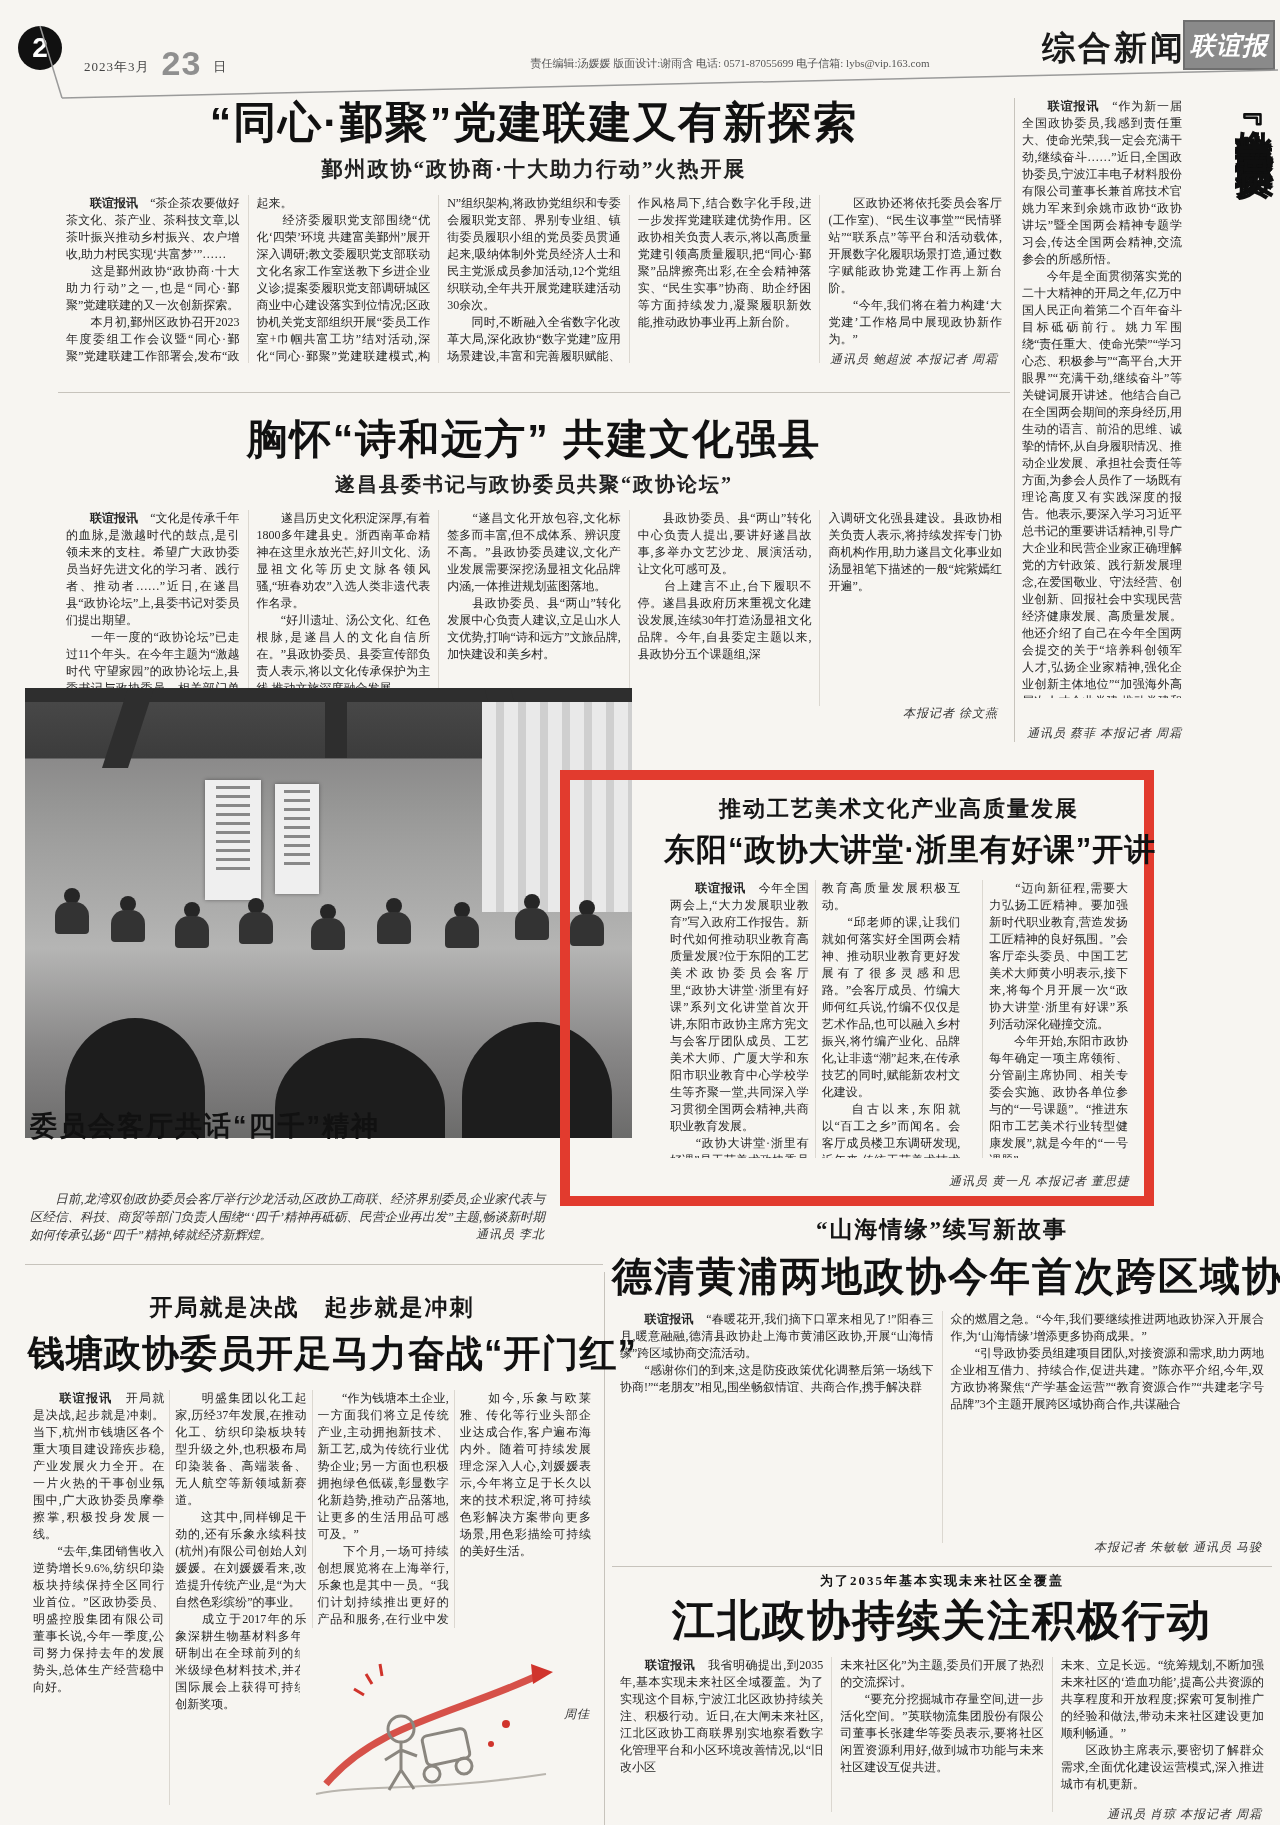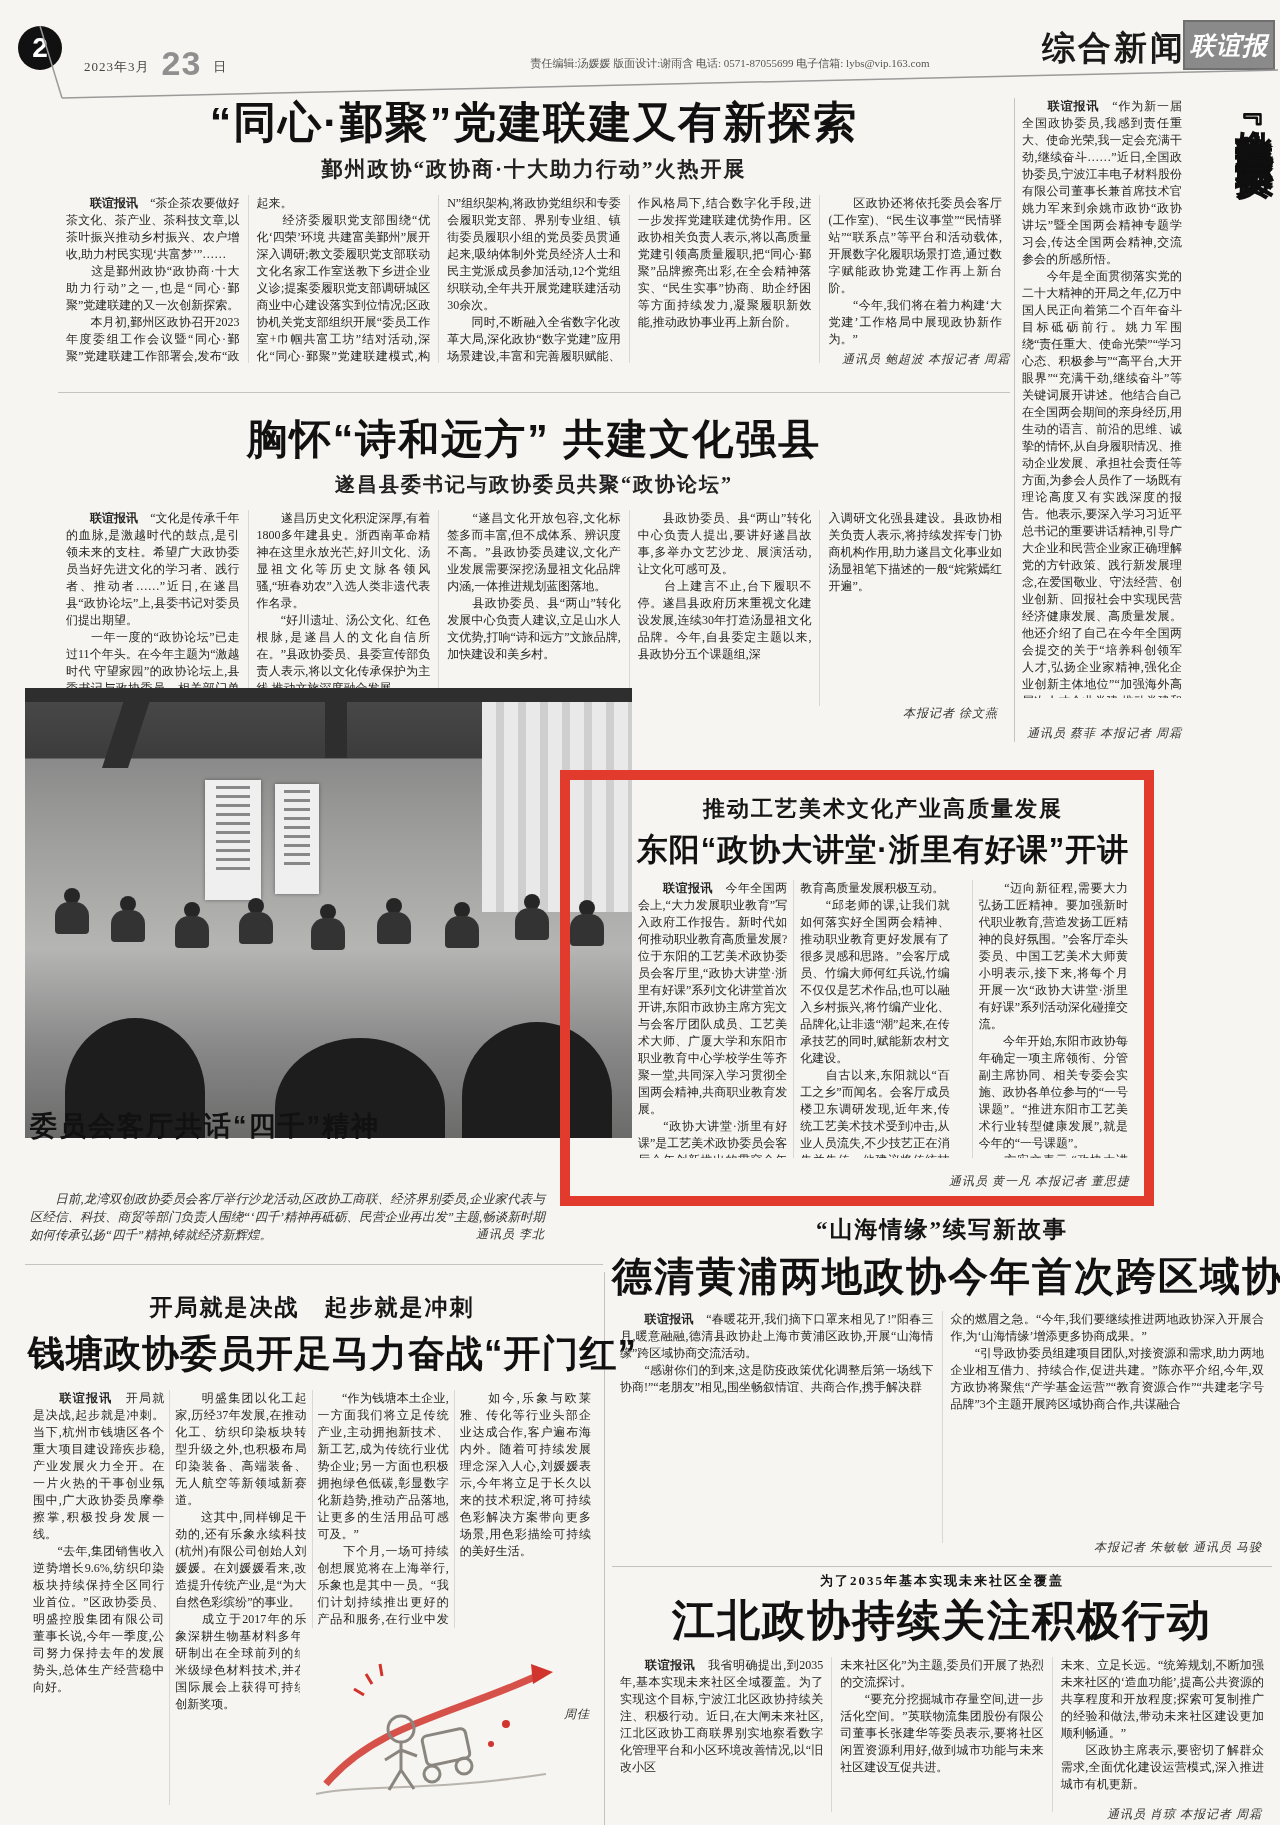--- a/index.html
+++ b/index.html
@@ -114,21 +114,21 @@
 　　这是鄞州政协“政协商·十大助力行动”之一,也是“同心·鄞聚”党建联建的又一次创新探索。
 　　本月初,鄞州区政协召开2023年度委组工作会议暨“同心·鄞聚”党建联建工作部署会,发布“政协商·十大助力行动”。会后,各履职党支部根据计划表、任务书立刻行动</span></div>
     <div class="col">起来。
 　　经济委履职党支部围绕“优化‘四荣’环境 共建富美鄞州”展开深入调研;教文委履职党支部联动文化名家工作室送教下乡进企业义诊;提案委履职党支部调研城区商业中心建设落实到位情况;区政协机关党支部组织开展“委员工作室+巾帼共富工坊”结对活动,深化“同心·鄞聚”党建联建模式,构建以专委会为依托、以中共党员委员为主体的“1+2+6+</div>
     <div class="col">N”组织架构,将政协党组织和专委会履职党支部、界别专业组、镇街委员履职小组的党员委员贯通起来,吸纳体制外党员经济人士和民主党派成员参加活动,12个党组织联动,全年共开展党建联建活动30余次。
 　　同时,不断融入全省数字化改革大局,深化政协“数字党建”应用场景建设,丰富和完善履职赋能、联系服务委员等功能,智能化推动政协党建提质增效。</div>
     <div class="col">作风格局下,结合数字化手段,进一步发挥党建联建优势作用。区政协相关负责人表示,将以高质量党建引领高质量履职,把“同心·鄞聚”品牌擦亮出彩,在全会精神落实、“民生实事”协商、助企纾困等方面持续发力,凝聚履职新效能,推动政协事业再上新台阶。</div>
     <div class="col">　　区政协还将依托委员会客厅(工作室)、“民生议事堂”“民情驿站”“联系点”等平台和活动载体,开展数字化履职场景打造,通过数字赋能政协党建工作再上新台阶。
 　　“今年,我们将在着力构建‘大党建’工作格局中展现政协新作为。”</div>
   </div>
-  <div class="byline abs" style="right:0;bottom:-2px;background:#f7f5f1;padding-left:6px;">通讯员 鲍超波 本报记者 周霜</div>
+  <div class="byline abs" style="right:12px;bottom:-2px;background:#f7f5f1;padding-left:6px;">通讯员 鲍超波 本报记者 周霜</div>
 </div>
 
 <div class="abs hairline" style="left:58px;top:392px;width:952px;"></div>
 
 <div class="abs" style="left:58px;top:416px;width:952px;height:322px;">
   <div class="headline" style="font-size:41px;">胸怀“诗和远方”  共建文化强县</div>
   <div class="subhead" style="font-size:20px;margin-top:8px;">遂昌县委书记与政协委员共聚“政协论坛”</div>
   <div class="cols" style="margin-top:12px;height:196px;">
     <div class="col"><span class="lead">　　联谊报讯　</span><span>“文化是传承千年的血脉,是激越时代的鼓点,是引领未来的支柱。希望广大政协委员当好先进文化的学习者、践行者、推动者……”近日,在遂昌县“政协论坛”上,县委书记对委员们提出期望。
 　　一年一度的“政协论坛”已走过11个年头。在今年主题为“激越时代 守望家园”的政协论坛上,县委书记与政协委员、相关部门单位负责人共聚一堂,畅谈文化强县建设。</span></div>
@@ -179,21 +179,21 @@
   <div class="fg" style="left:40px;bottom:-30px;width:140px;height:150px;"></div>
   <div class="fg" style="left:250px;bottom:-40px;width:170px;height:140px;"></div>
   <div class="fg" style="right:20px;bottom:-34px;width:150px;height:150px;"></div>
 </div>
 
 <div class="abs capTitle" style="left:30px;top:1108px;">委员会客厅共话“四千”精神</div>
 <div class="abs capText" style="left:30px;top:1190px;width:515px;">　　日前,龙湾双创政协委员会客厅举行沙龙活动,区政协工商联、经济界别委员,企业家代表与区经信、科技、商贸等部门负责人围绕“‘四千’精神再砥砺、民营企业再出发”主题,畅谈新时期如何传承弘扬“四千”精神,铸就经济新辉煌。</div>
 <div class="abs byline" style="left:360px;top:1226px;width:185px;">通讯员 李北</div>
 
 <div class="abs redbox" style="left:560px;top:770px;width:594px;height:436px;z-index:4;">
-  <div class="abs" style="left:62px;right:10px;top:6px;bottom:6px;">
+  <div class="abs" style="left:62px;right:10px;top:6px;bottom:6px;padding-left:32px;">
     <div class="kicker" style="font-size:22px;margin-top:8px;">推动工艺美术文化产业高质量发展</div>
     <div class="headline" style="font-size:31px;margin-top:8px;letter-spacing:1px;">东阳“政协大讲堂·浙里有好课”开讲</div>
     <div class="cols" style="margin-top:12px;height:278px;">
       <div class="col" style="padding:0 6px;"><span class="lead">　　联谊报讯　</span><span>今年全国两会上,“大力发展职业教育”写入政府工作报告。新时代如何推动职业教育高质量发展?位于东阳的工艺美术政协委员会客厅里,“政协大讲堂·浙里有好课”系列文化讲堂首次开讲,东阳市政协主席方宪文与会客厅团队成员、工艺美术大师、广厦大学和东阳市职业教育中心学校学生等齐聚一堂,共同深入学习贯彻全国两会精神,共商职业教育发展。
 　　“政协大讲堂·浙里有好课”是工艺美术政协委员会客厅今年创新推出的贯穿全年的系列文化活动,旨在通过文化讲堂、政协委员与艺术名家的交流研讨,凝聚工艺美术工作者的共识和力量,推动东阳工艺美术文化产业高质量发展。
 　　首场活动现场,中国艺术研究院工艺美术研究所所长邱春林和大家分享了工匠精神与职业生活美学,与会人员认真聆听,并围绕如何培育工匠精神、推动职业</span></div>
       <div class="col" style="padding:0 6px;">教育高质量发展积极互动。
 　　“邱老师的课,让我们就如何落实好全国两会精神、推动职业教育更好发展有了很多灵感和思路。”会客厅成员、竹编大师何红兵说,竹编不仅仅是艺术作品,也可以融入乡村振兴,将竹编产业化、品牌化,让非遗“潮”起来,在传承技艺的同时,赋能新农村文化建设。
 　　自古以来,东阳就以“百工之乡”而闻名。会客厅成员楼卫东调研发现,近年来,传统工艺美术技术受到冲击,从业人员流失,不少技艺正在消失并失传。他建议将传统技艺融入现代教育,开设木雕红木家具职业课程。
 　　“工匠精神就是职业教育的灵魂。”广厦大学专业教师认为,职业教育与经济社会发展紧密相连,要引导学生苦练专业技能,凭借一技之长实现人生价值。</div>

